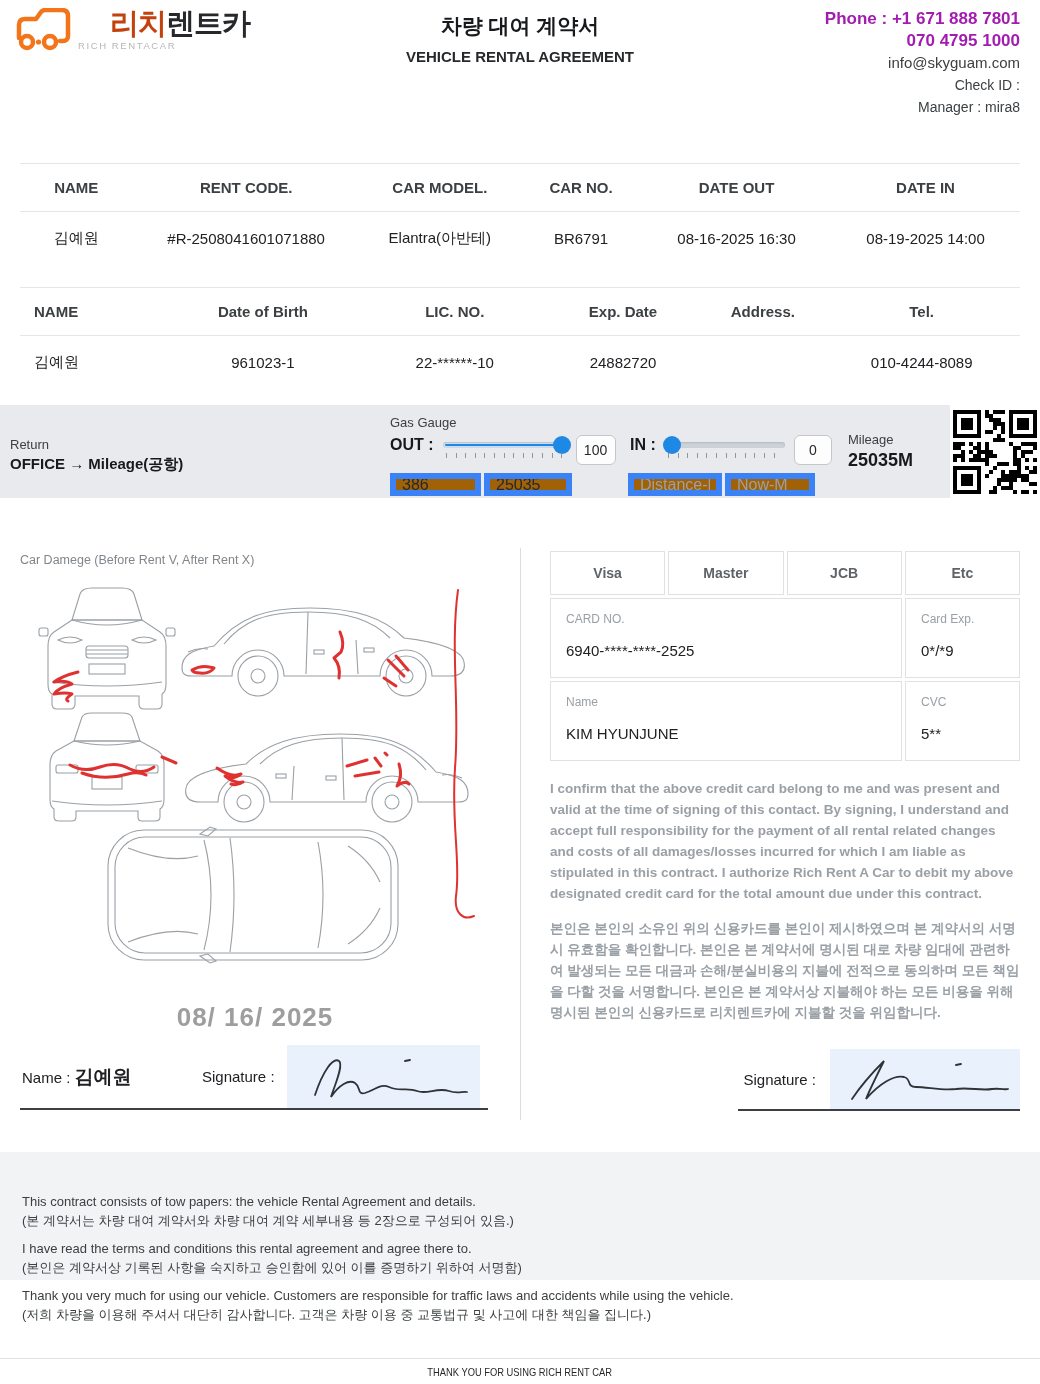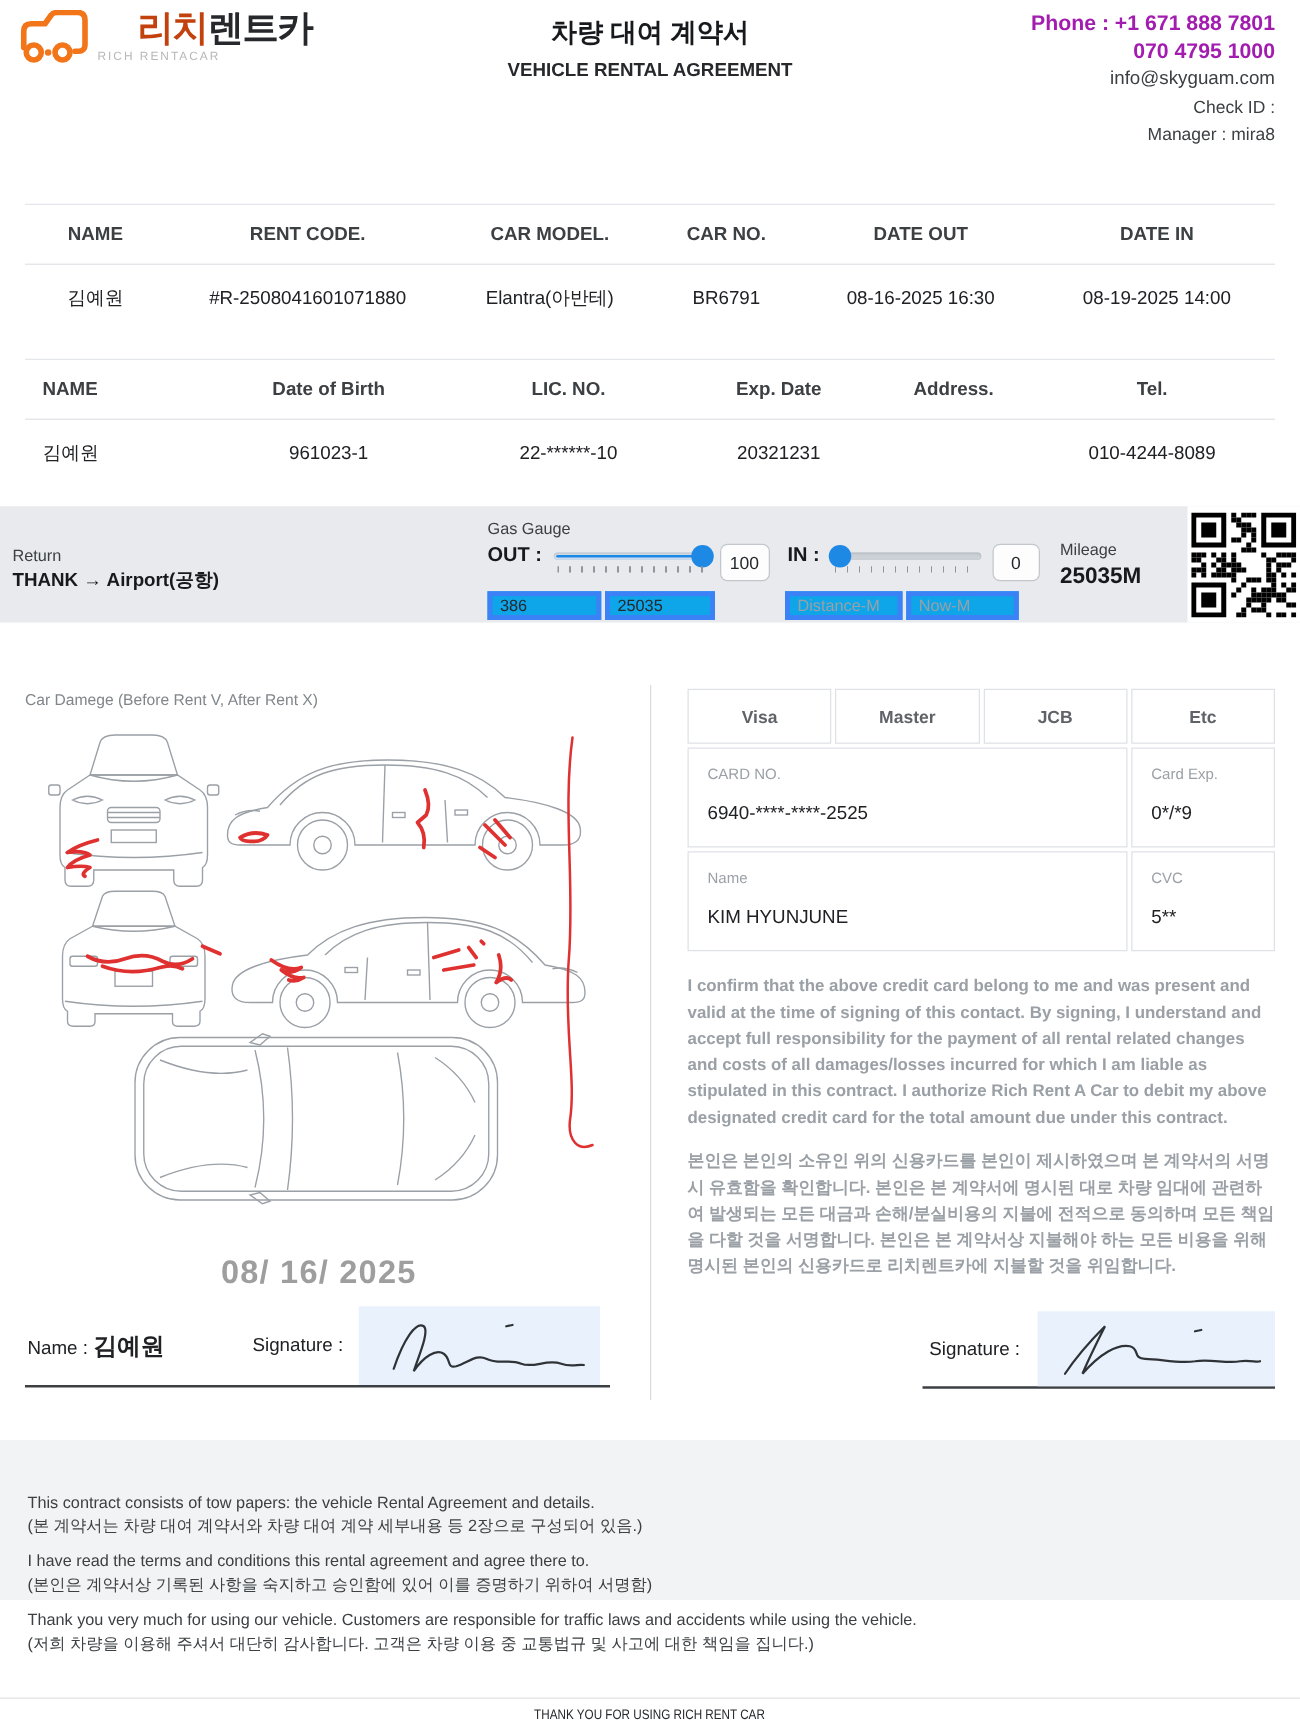--- a/index.html
+++ b/index.html
@@ -32,21 +32,21 @@
   .slider{position:relative;height:28px;}
   .slider .track{position:absolute;top:7px;left:0;right:0;height:6px;border-radius:3px;
                  background:#ccd2d8;box-shadow:inset 0 1px 2px #b3b9bf;}
   .slider.filled .track{background:linear-gradient(#e2ebf8,#c9d9ef);}
   .slider .fill{position:absolute;top:9px;left:2px;right:4px;height:2px;background:#1E88E5;border-radius:1px;}
   .slider .knob{position:absolute;top:1px;width:18px;height:18px;border-radius:50%;background:#1E88E5;}
   .slider .ticks{position:absolute;top:18px;left:3px;right:3px;height:5px;
     background:repeating-linear-gradient(90deg,#8f959b 0,#8f959b 1px,transparent 1px,transparent 9.6px);}
   .valbox{height:28px;min-width:28px;padding:0 4px;border:1.5px solid #c3c7cc;border-radius:6px;
           background:#fdfdfe;font-size:14px;color:#26282b;display:flex;align-items:center;justify-content:center;}
-  .gin{height:23px;border:4px solid #3b82f6;background:#0ea5e9;font-size:13px;color:#26282b;
+  .gin{height:23px;border:6px solid #3b82f6;background:#a16207;font-size:16px;color:#26282b;
        padding:0 6px;font-family:inherit;box-sizing:border-box;}
   .gin::placeholder{color:#9aa0a6;}
   .qrbox{position:absolute;right:0;top:0;bottom:0;width:90px;background:#fff;
          display:flex;align-items:center;justify-content:center;}
   
   .vdiv{position:absolute;left:520px;top:548px;height:572px;width:1px;background:#dadce0;}
   .dmg-label{font-size:12.5px;color:#80868b;}
   .carart{stroke:#9aa0a6;stroke-width:1.1;fill:none;}
   .dmg{stroke:#e03131;fill:none;stroke-linecap:round;stroke-linejoin:round;}
   .date-gray{font-size:26px;font-weight:700;color:#9e9e9e;letter-spacing:1px;text-align:center;}
@@ -138,31 +138,31 @@
       <th style="width:16%">Exp. Date</th>
       <th style="width:12%">Address.</th>
       <th style="width:20%">Tel.</th>
     </tr>
       </thead>
     <tbody>
         <tr>
       <td class="la">김예원</td>
       <td>961023-1</td>
       <td>22-******-10</td>
-      <td>20321231</td>
+      <td>24882720</td>
       <td></td>
       <td>010-4244-8089</td>
     </tr>
       </tbody>
   </table>
 
   <div class="bar">
     <div class="abs" style="left:10px;top:32px;">
       <div class="lbl">Return</div>
-      <div class="bold15" style="margin-top:3px;">THANK → Airport(공항)</div>
+      <div class="bold15" style="margin-top:3px;">OFFICE → Mileage(공항)</div>
     </div>
 
     <div class="abs lbl" style="left:390px;top:10px;">Gas Gauge</div>
 
     <div class="abs" style="left:390px;top:30px;display:flex;align-items:flex-start;gap:9px;">
       <div class="bold16" style="margin-top:1px;">OUT :</div>
       <div class="slider filled" style="width:124px;">
         <div class="track"></div>
         <div class="fill"></div>
         <div class="knob" style="right:-4px;"></div>

